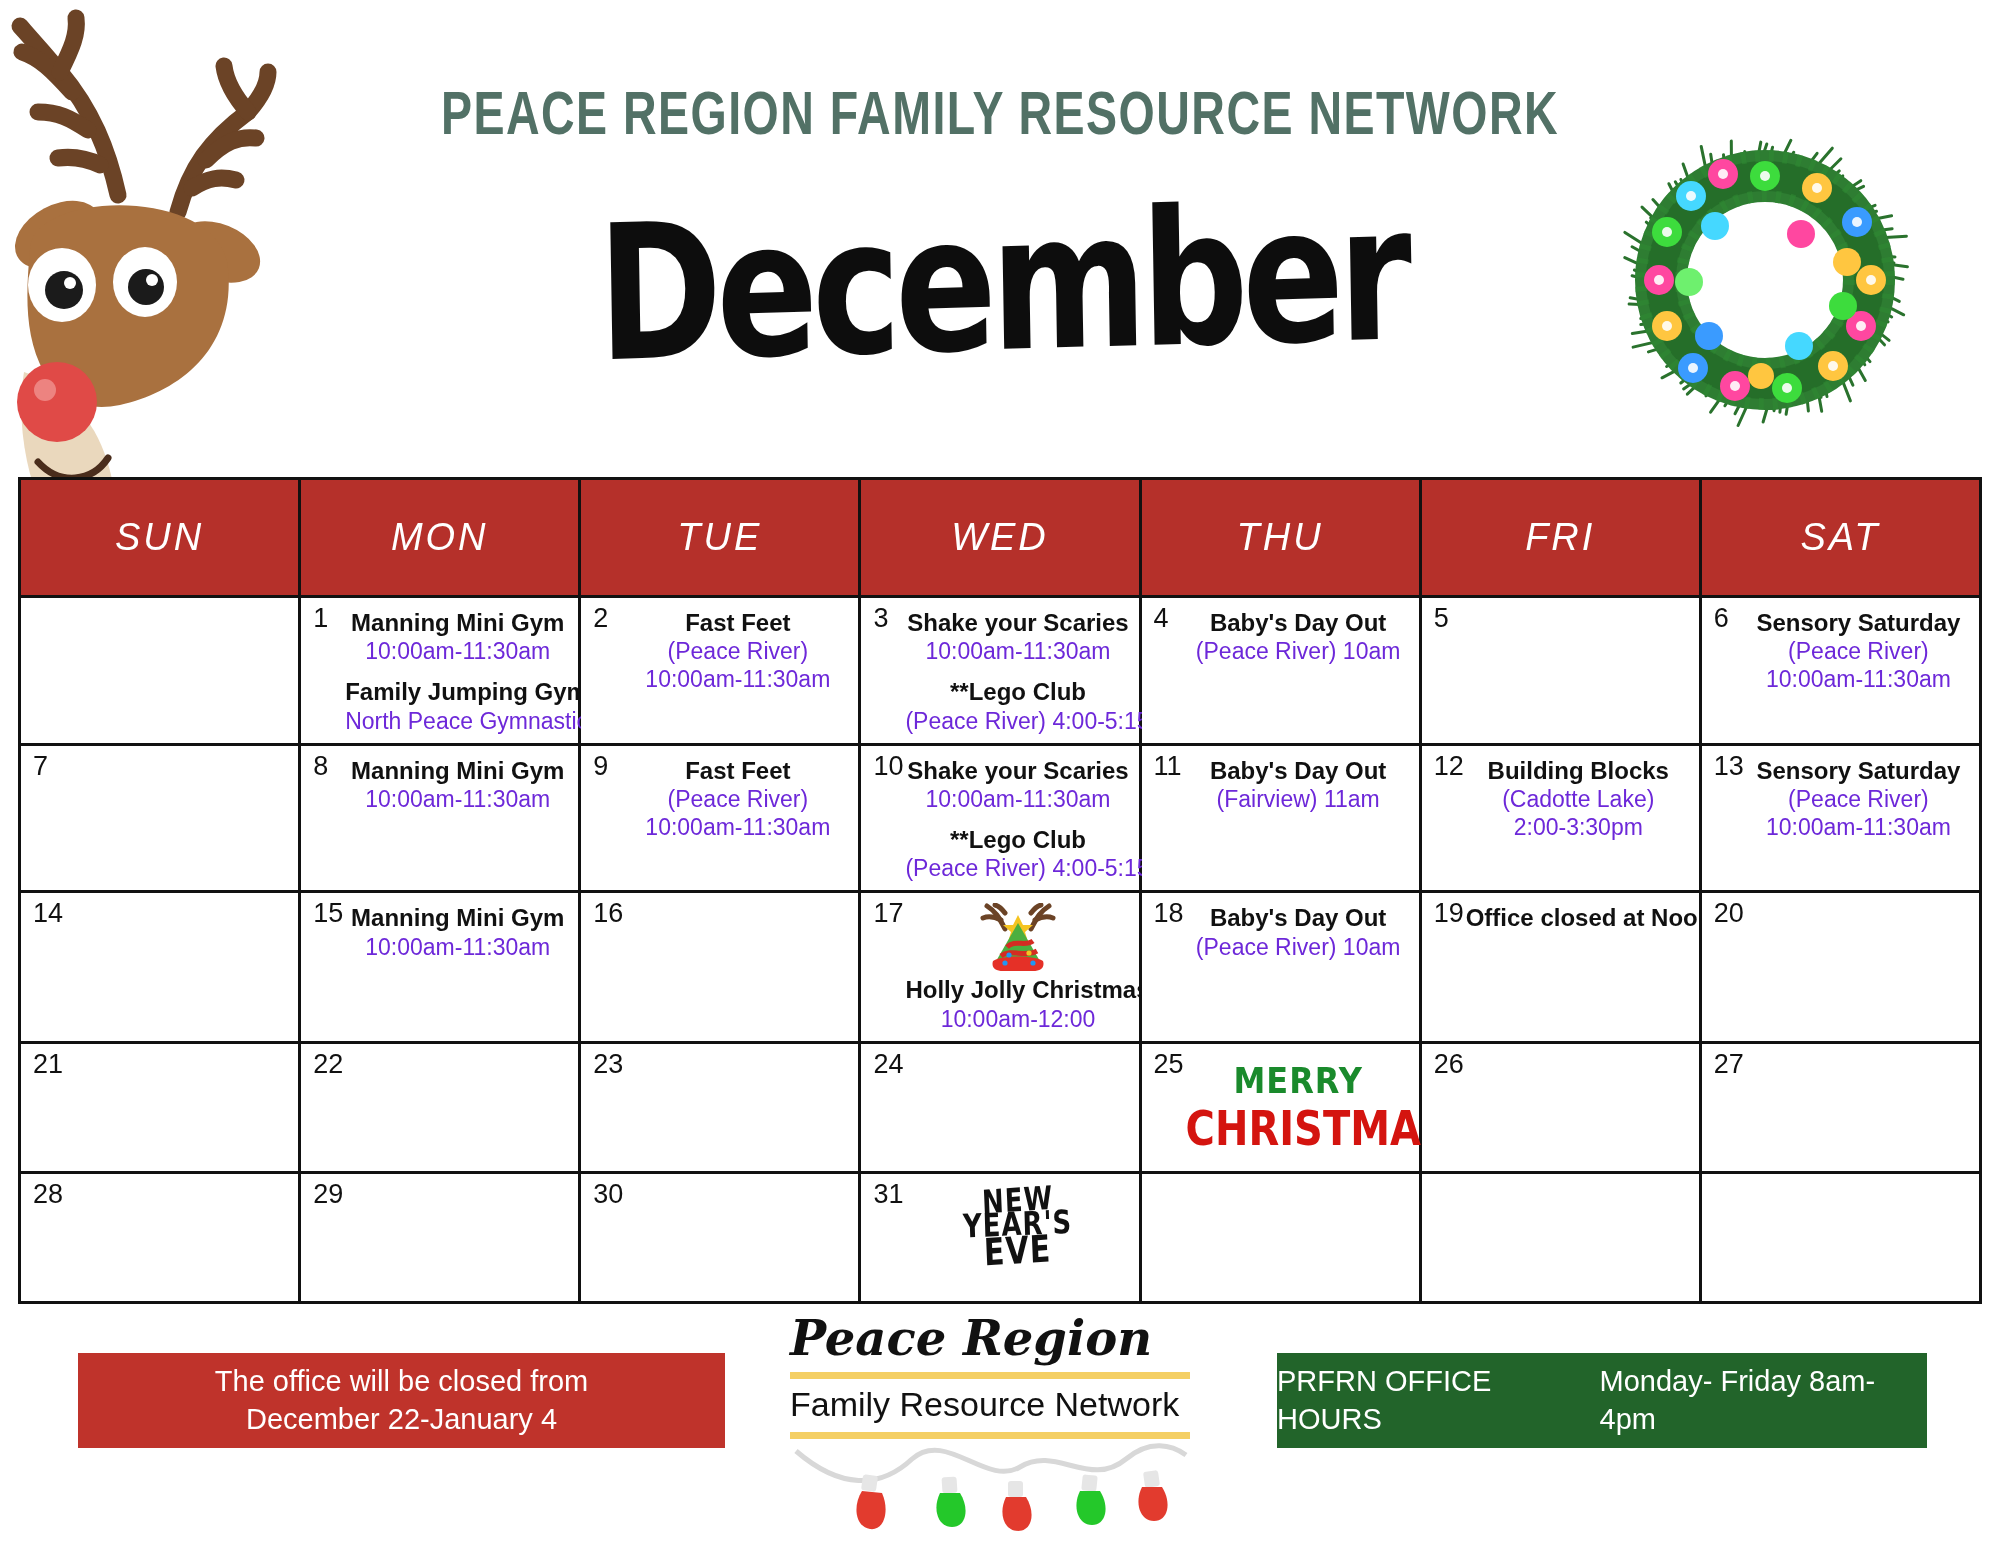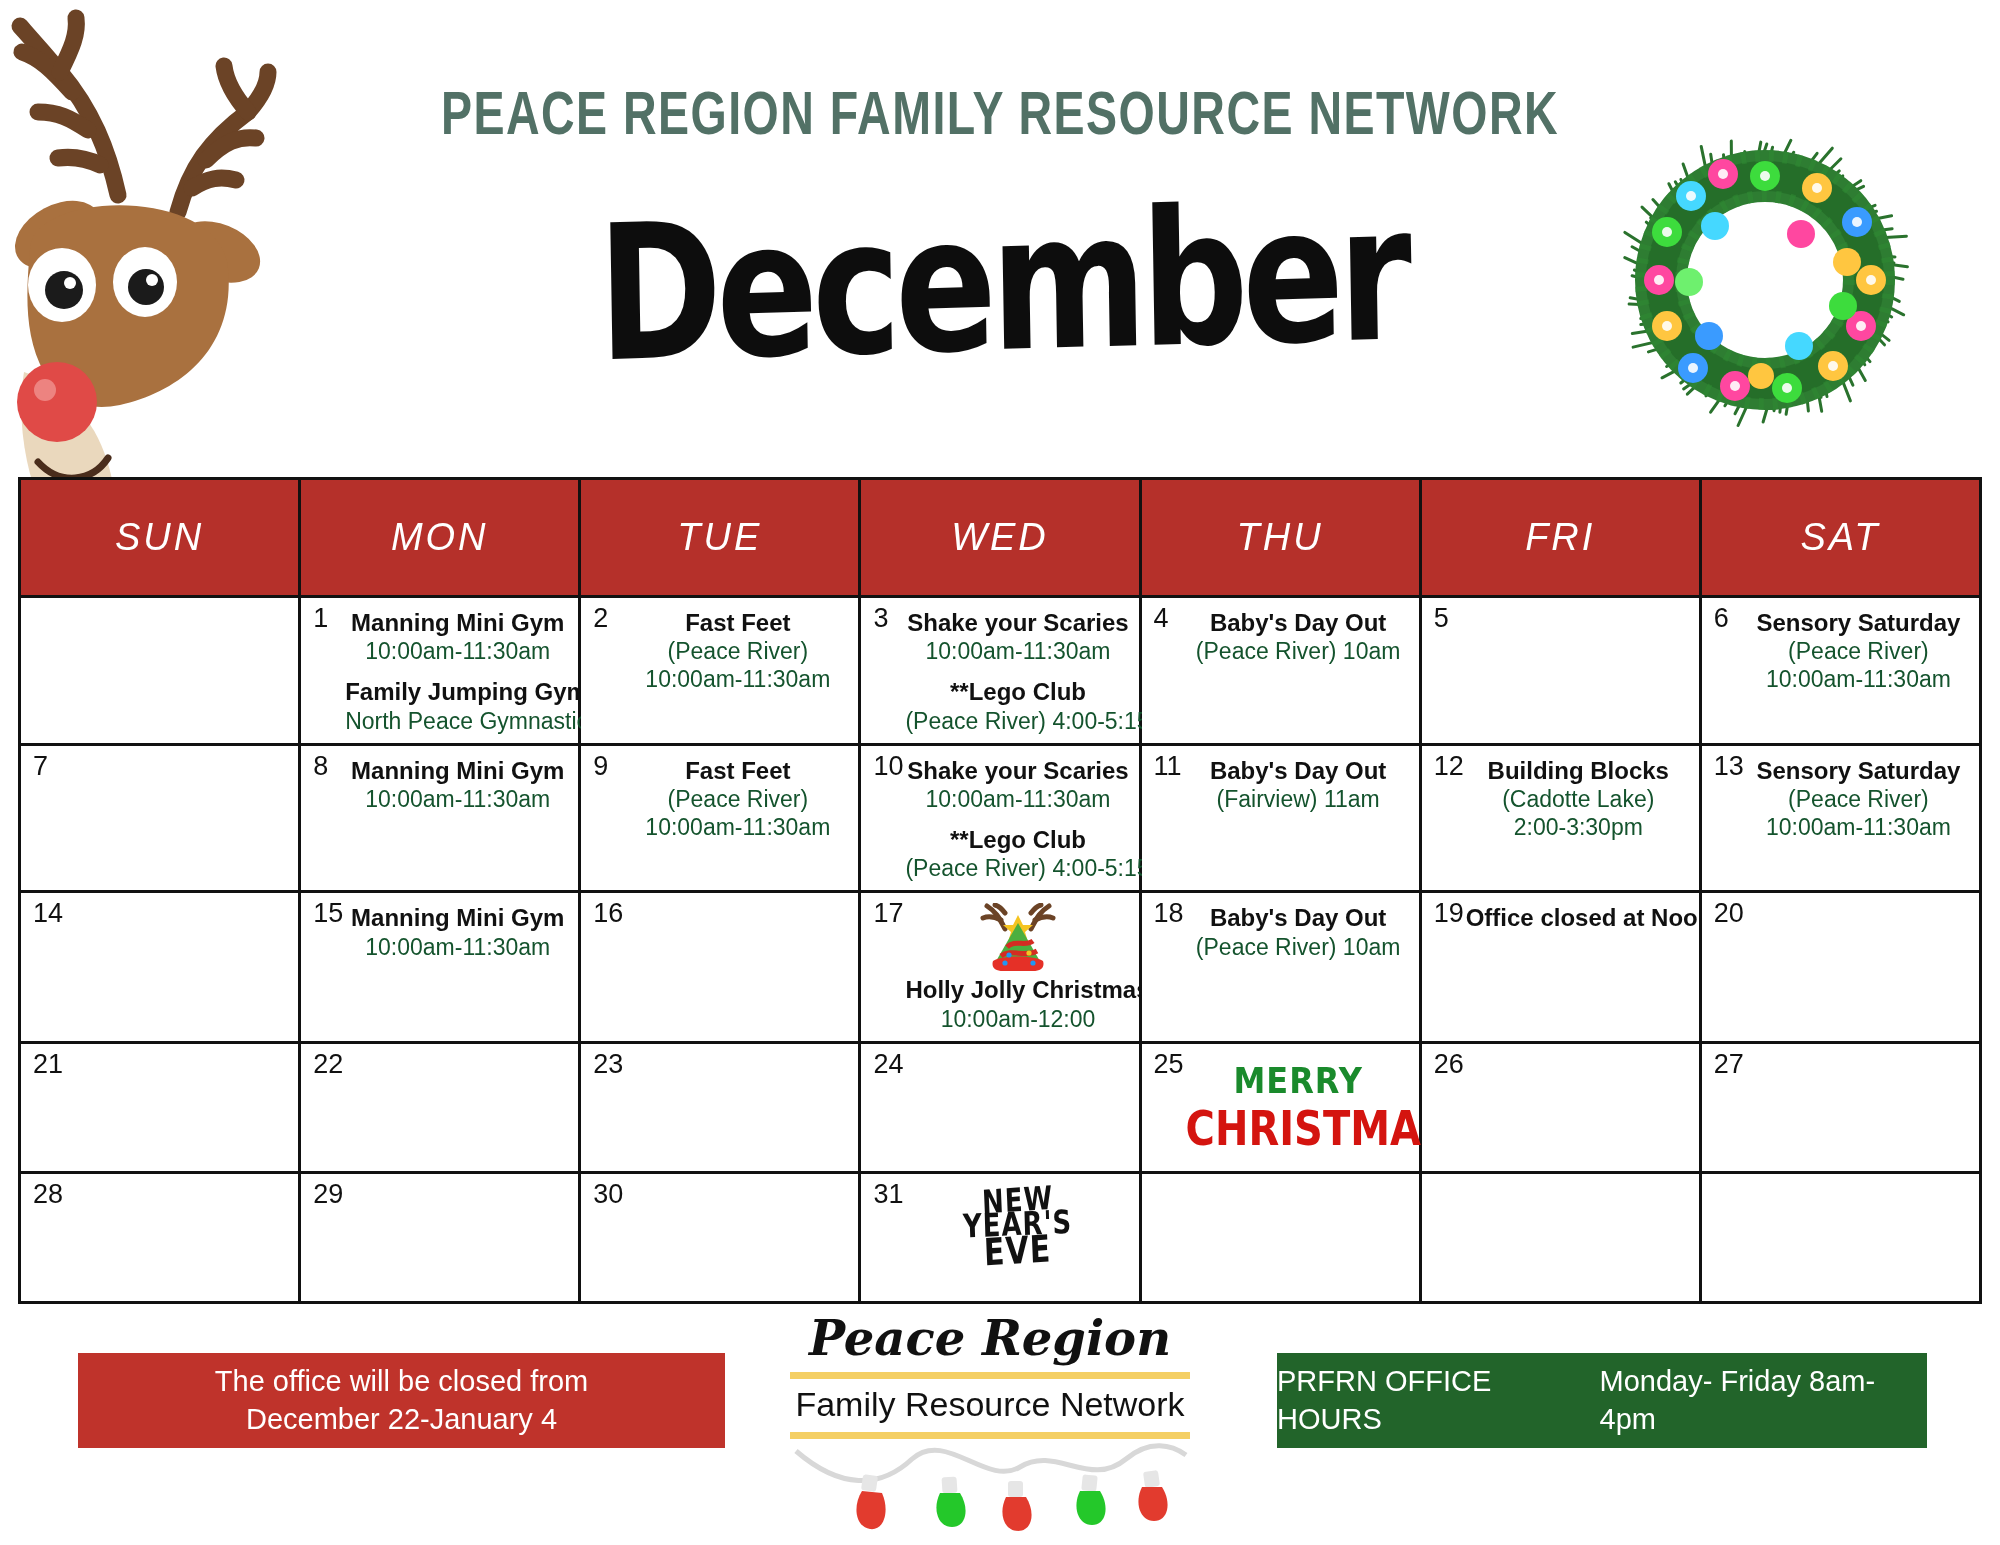--- a/index.html
+++ b/index.html
@@ -98,21 +98,21 @@
     line-height:1.22;
   }
   .ev-title {
     font-weight:bold;
     font-size:24px;
     color:#111;
     white-space:nowrap;
   }
   .ev-sub {
     font-size:23px;
-    color:#14532d;
+    color:#6d28d9;
     white-space:nowrap;
   }
   .ev-gap { height:12px; }
 
   
   .xmas-hat { display:block; margin:0 auto 2px; width:86px; height:70px; }
   .merry-wrap { text-align:center; padding-top:8px; }
   .merry1 {
     font-family:"DejaVu Sans", sans-serif;
     font-weight:bold; font-size:32px; color:#1a8a2c;
@@ -147,21 +147,21 @@
   .banner-green {
     position:absolute; left:1277px; top:53px;
     width:650px; height:95px;
     background:#22642a;
     color:#ffffff;
     display:flex; 
     align-items:center; justify-content:center;
     font-size:29px; line-height:1.28;
   }
   .logo {
-    position:absolute; left:790px; top:10px; width:400px; text-align:center;
+    position:absolute; left:790px; top:10px; width:400px; text-align:left;
   }
   .logo-script {
     font-family:"DejaVu Serif", serif;
     font-style:italic; font-weight:bold;
     font-size:48px; color:#111; letter-spacing:0px;
   }
   .logo-rule { height:7px; background:#f4cf64; margin:6px 0 4px; }
   .logo-rule2 { height:7px; background:#f4cf64; margin:4px 0 0; }
   .logo-sub { font-size:34px; color:#111; padding:2px 0 4px; }
   .lights { margin-top:2px; }

